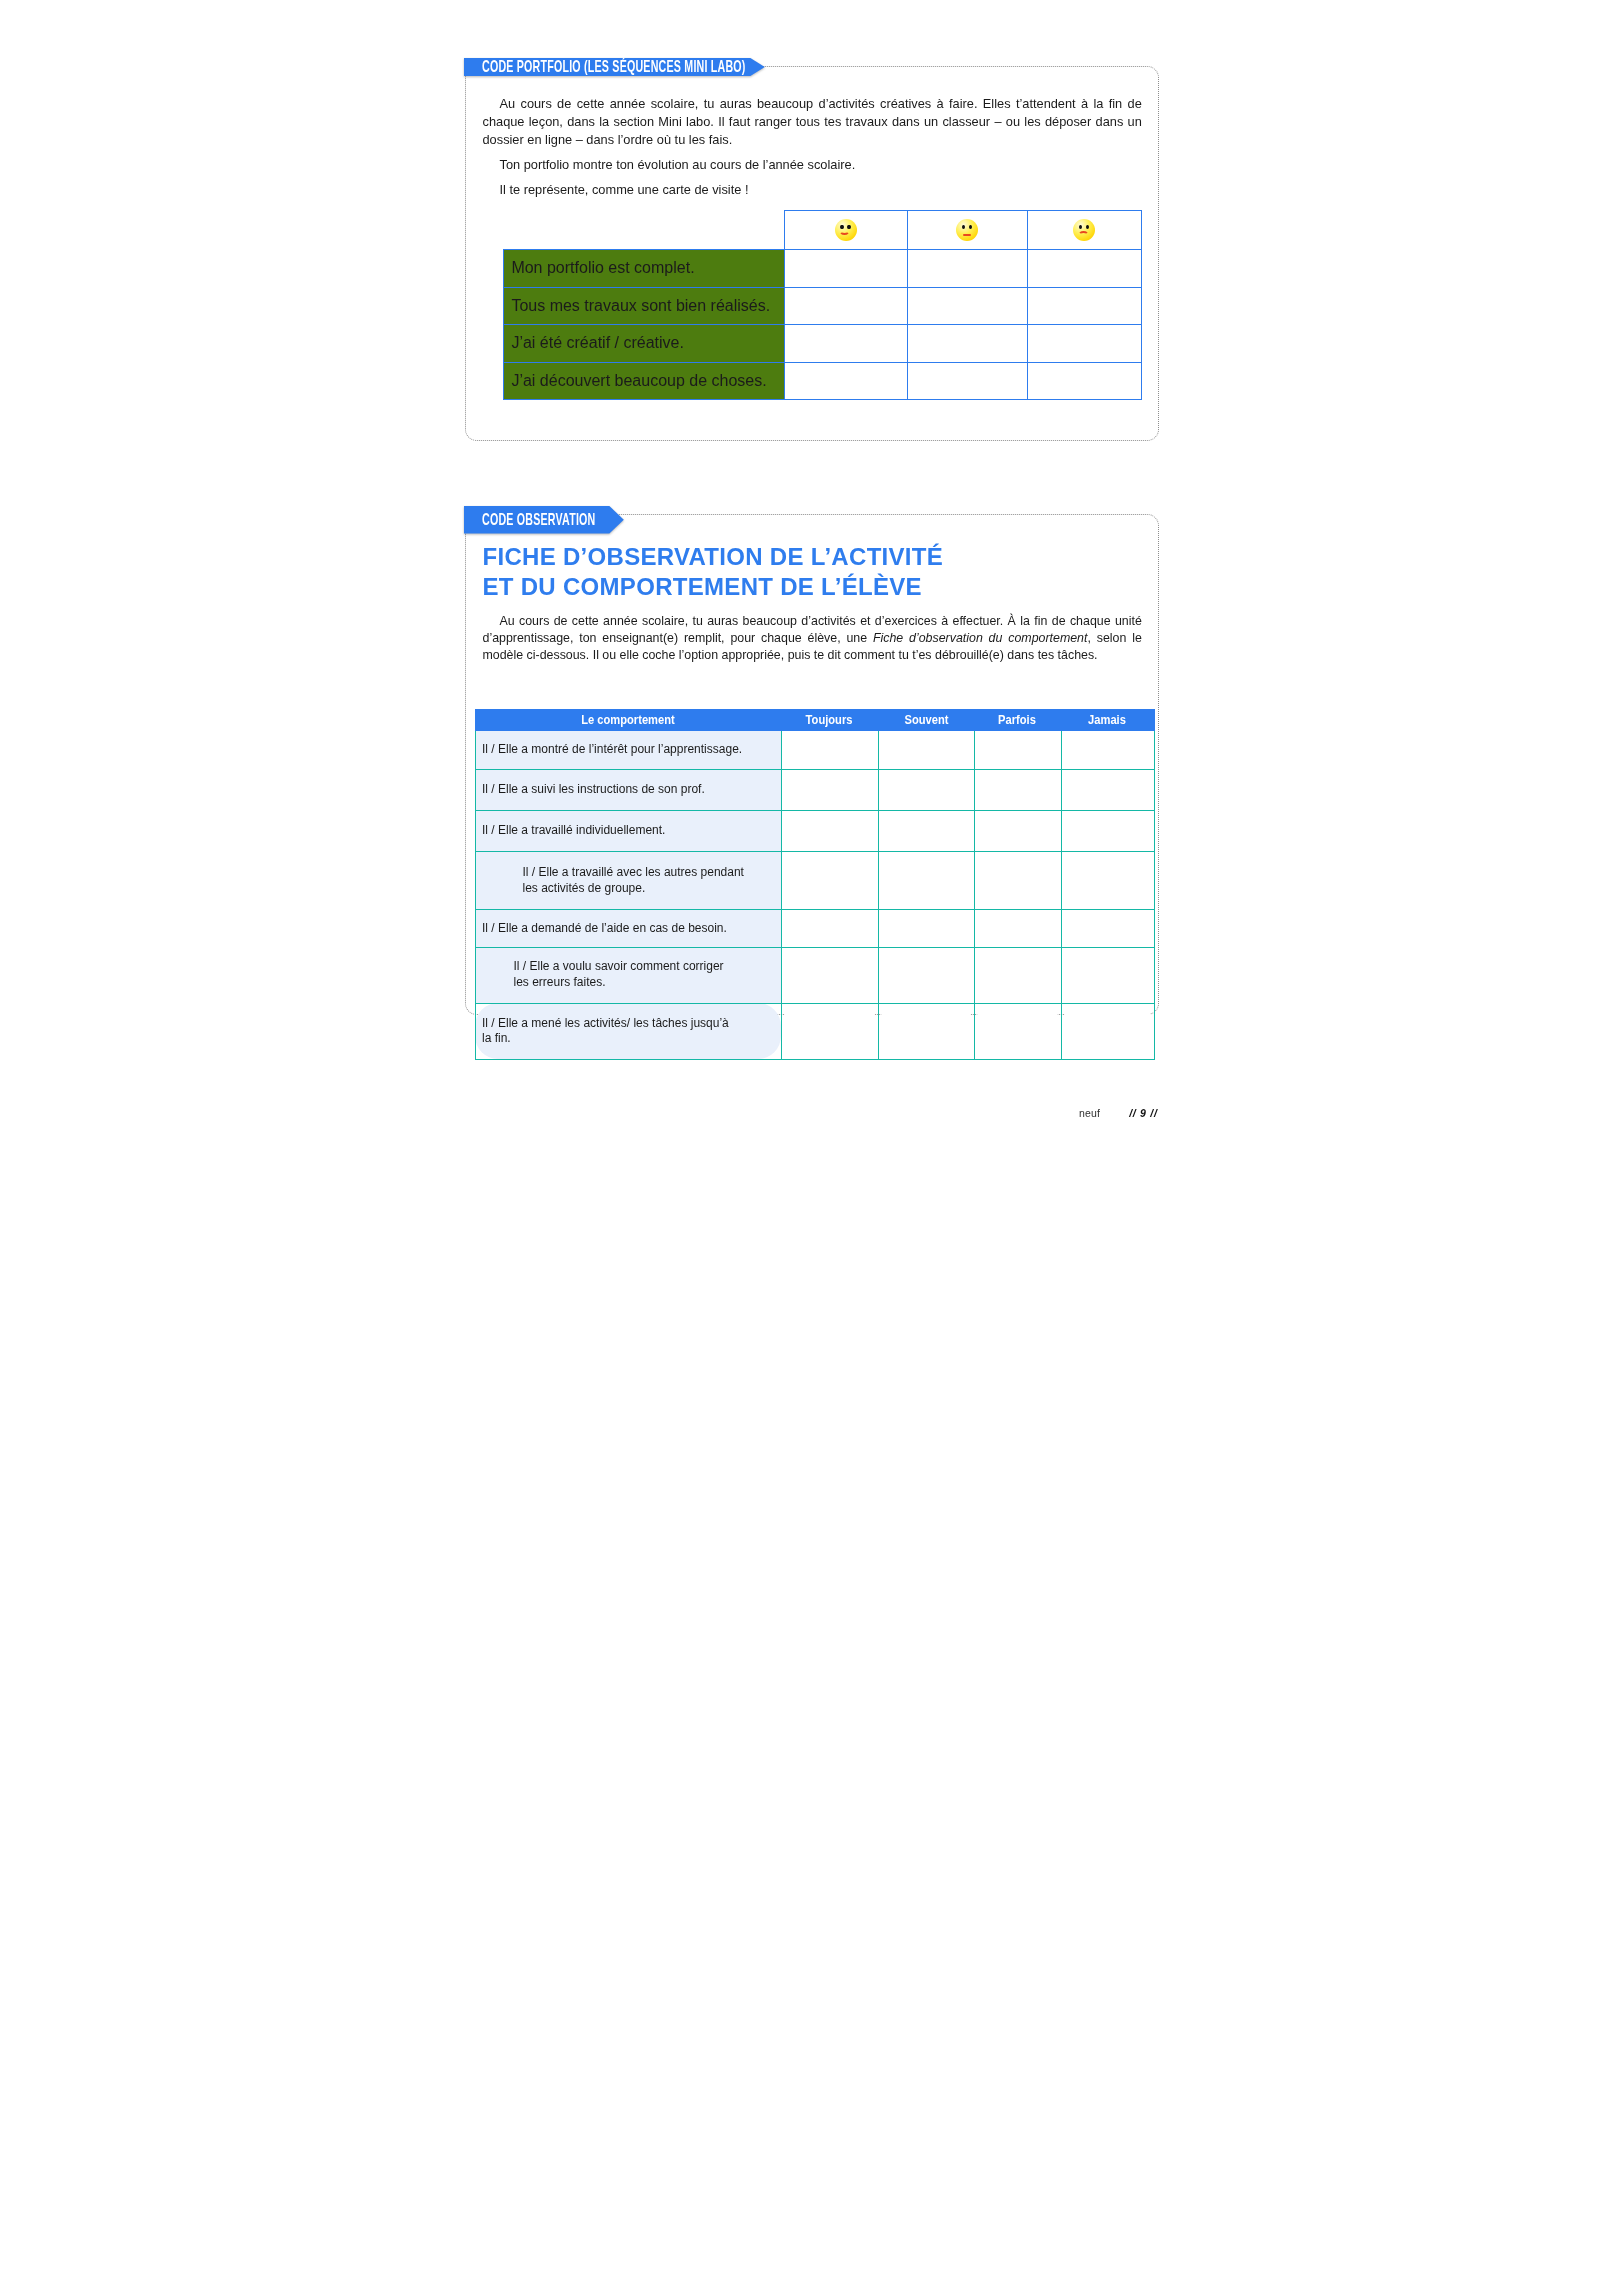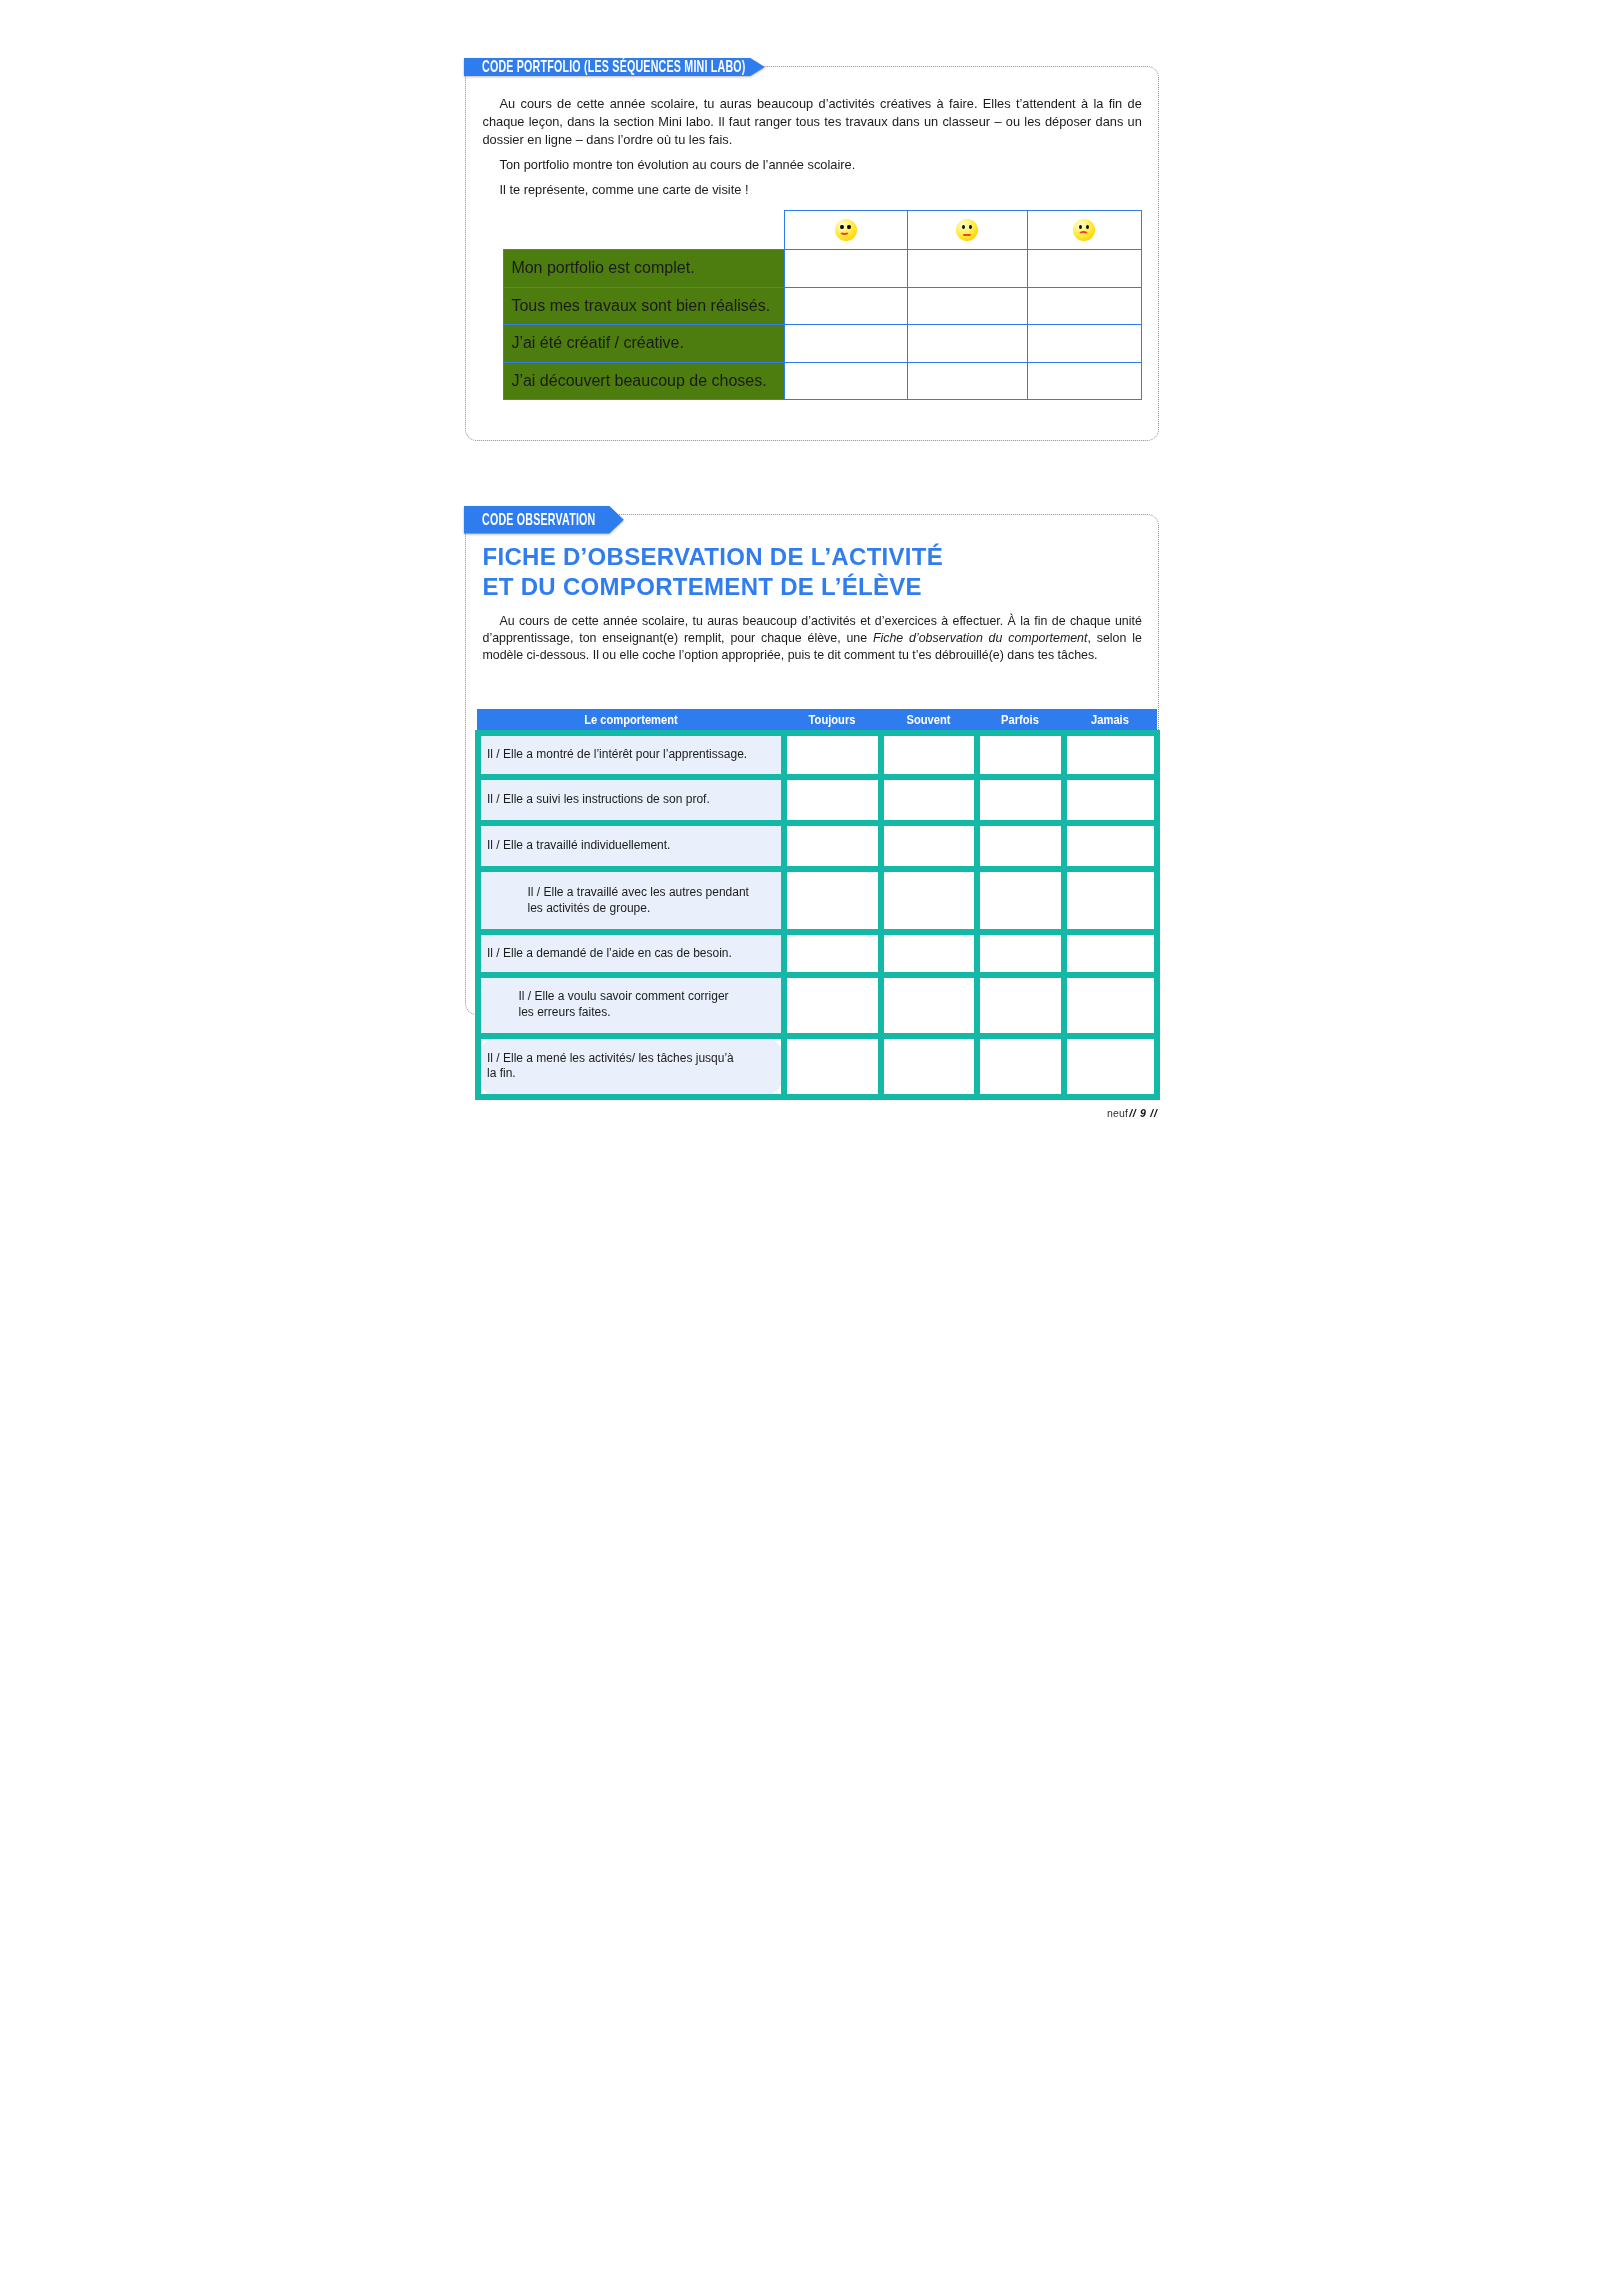--- a/index.html
+++ b/index.html
@@ -70,33 +70,33 @@
   .otable {
     position:absolute; left:69px; top:709px; width:679px;
     border-collapse:collapse; table-layout:fixed; font-size:12px;
   }
   .otable th {
     background:#2e7cee; color:#ffffff; font-weight:700; font-size:12.4px;
     height:19.6px; border:1px solid #2e7cee; border-left:1.3px solid #cfe0f8; padding:0;
     vertical-align:middle;
   }
   .otable th:first-child { border-left:1px solid #2e7cee; }
-  .otable td { border:6px solid #14b8a6; background:#ffffff; }
+  .otable td { border:1px solid #14b8a6; background:#ffffff; }
   .otable td.beh {
     background:#e9f0fb; text-align:left; padding:2.6px 6.5px 2.6px 6.5px;
     vertical-align:middle; line-height:15.7px; white-space:pre-line;
   }
   .otable .r1 td { height:33px; } .otable .r2 td { height:35px; }
   .otable .r3 td { height:35px; } .otable .r4 td { height:52px;padding-left:47px; }
   .otable .r5 td { height:31px; } .otable .r6 td { height:50px;padding-left:38px; }
   .otable .r7 td { height:50px;border-radius:23px; }
   .th-cond { display:inline-block; transform:scaleX(0.9); transform-origin:50% 50%; }
 
   
-  .footer { position:absolute; right:59px; top:1107px; display:flex; align-items:baseline; gap:1px; }
+  .footer { position:absolute; right:59px; top:1107px; display:flex; align-items:baseline; gap:29px; }
   .footer .word { font-size:10.5px; color:#2f2f2f; font-weight:400; letter-spacing:0.2px; }
   .footer .num { font-size:10.5px; color:#101010; font-weight:800; font-style:italic; letter-spacing:0.7px; }
 </style>
 </head>
 <body>
 
 <div class="page">
 
   <section class="dotted-box" id="box1">
     <p class="para just">Au cours de cette année scolaire, tu auras beaucoup d’activités créatives à faire. Elles t’attendent à la fin de chaque leçon, dans la section Mini labo. Il faut ranger tous tes travaux dans un classeur – ou les déposer dans un dossier en ligne – dans l’ordre où tu les fais.</p>

